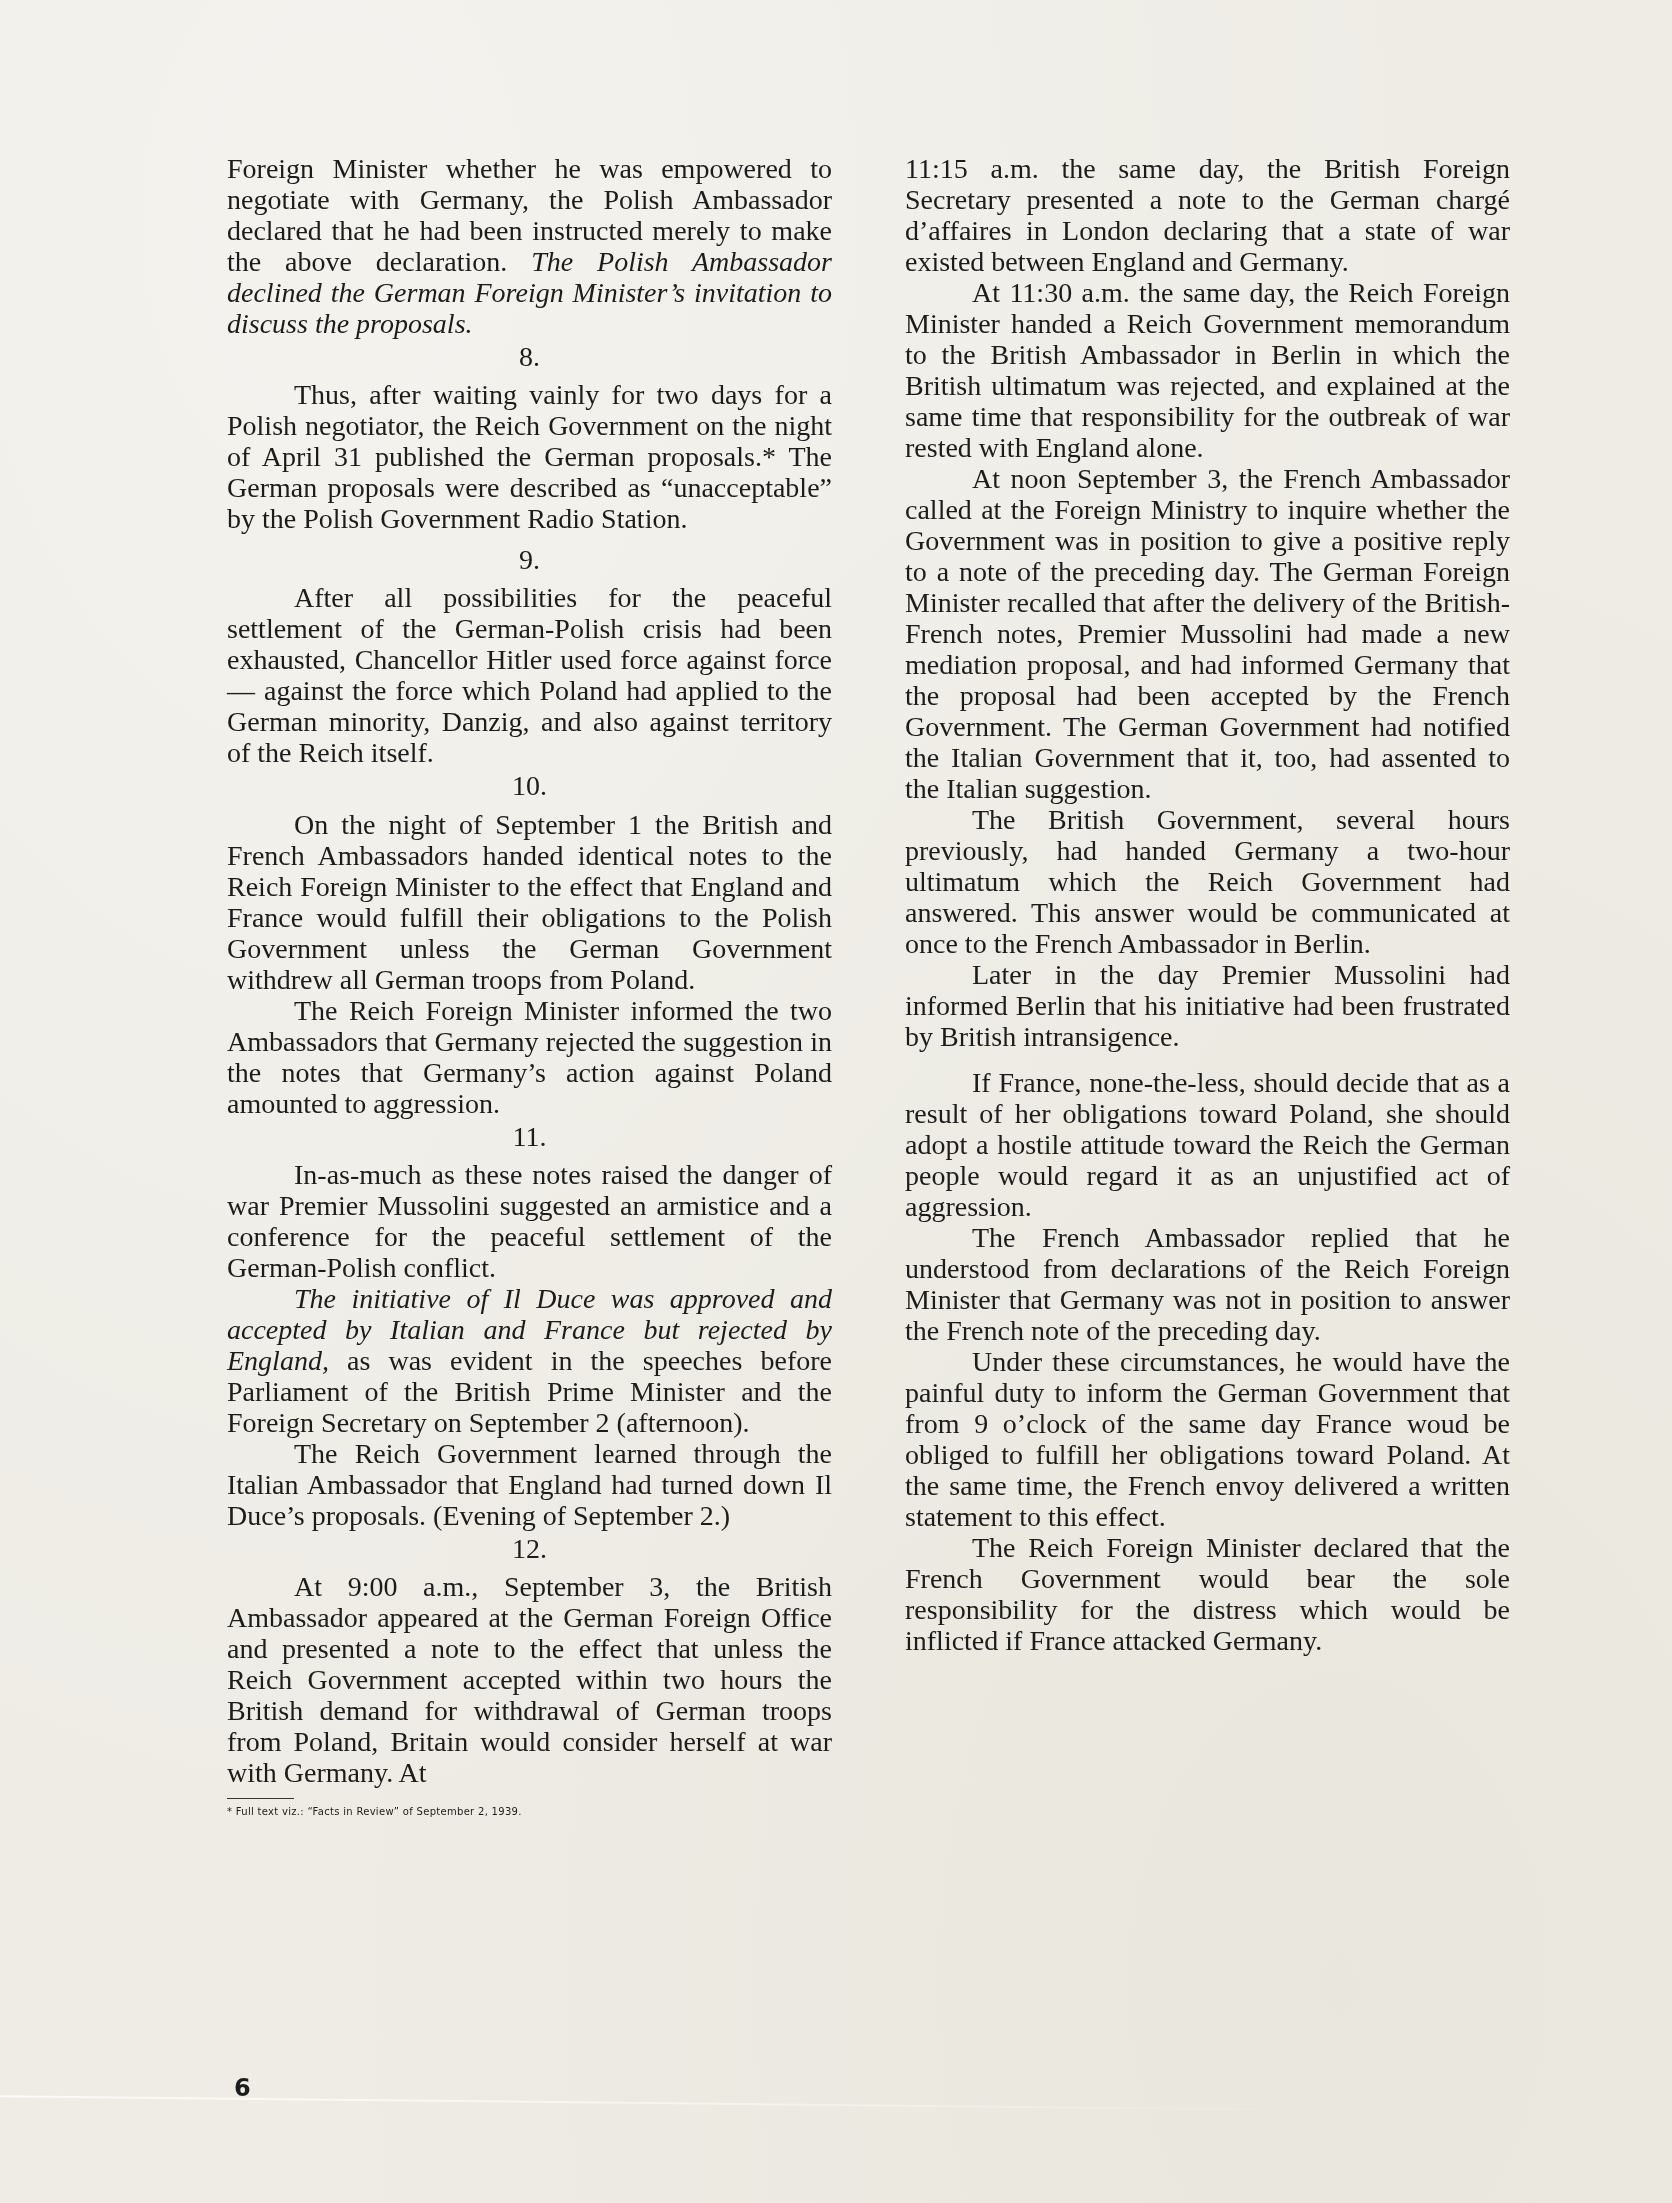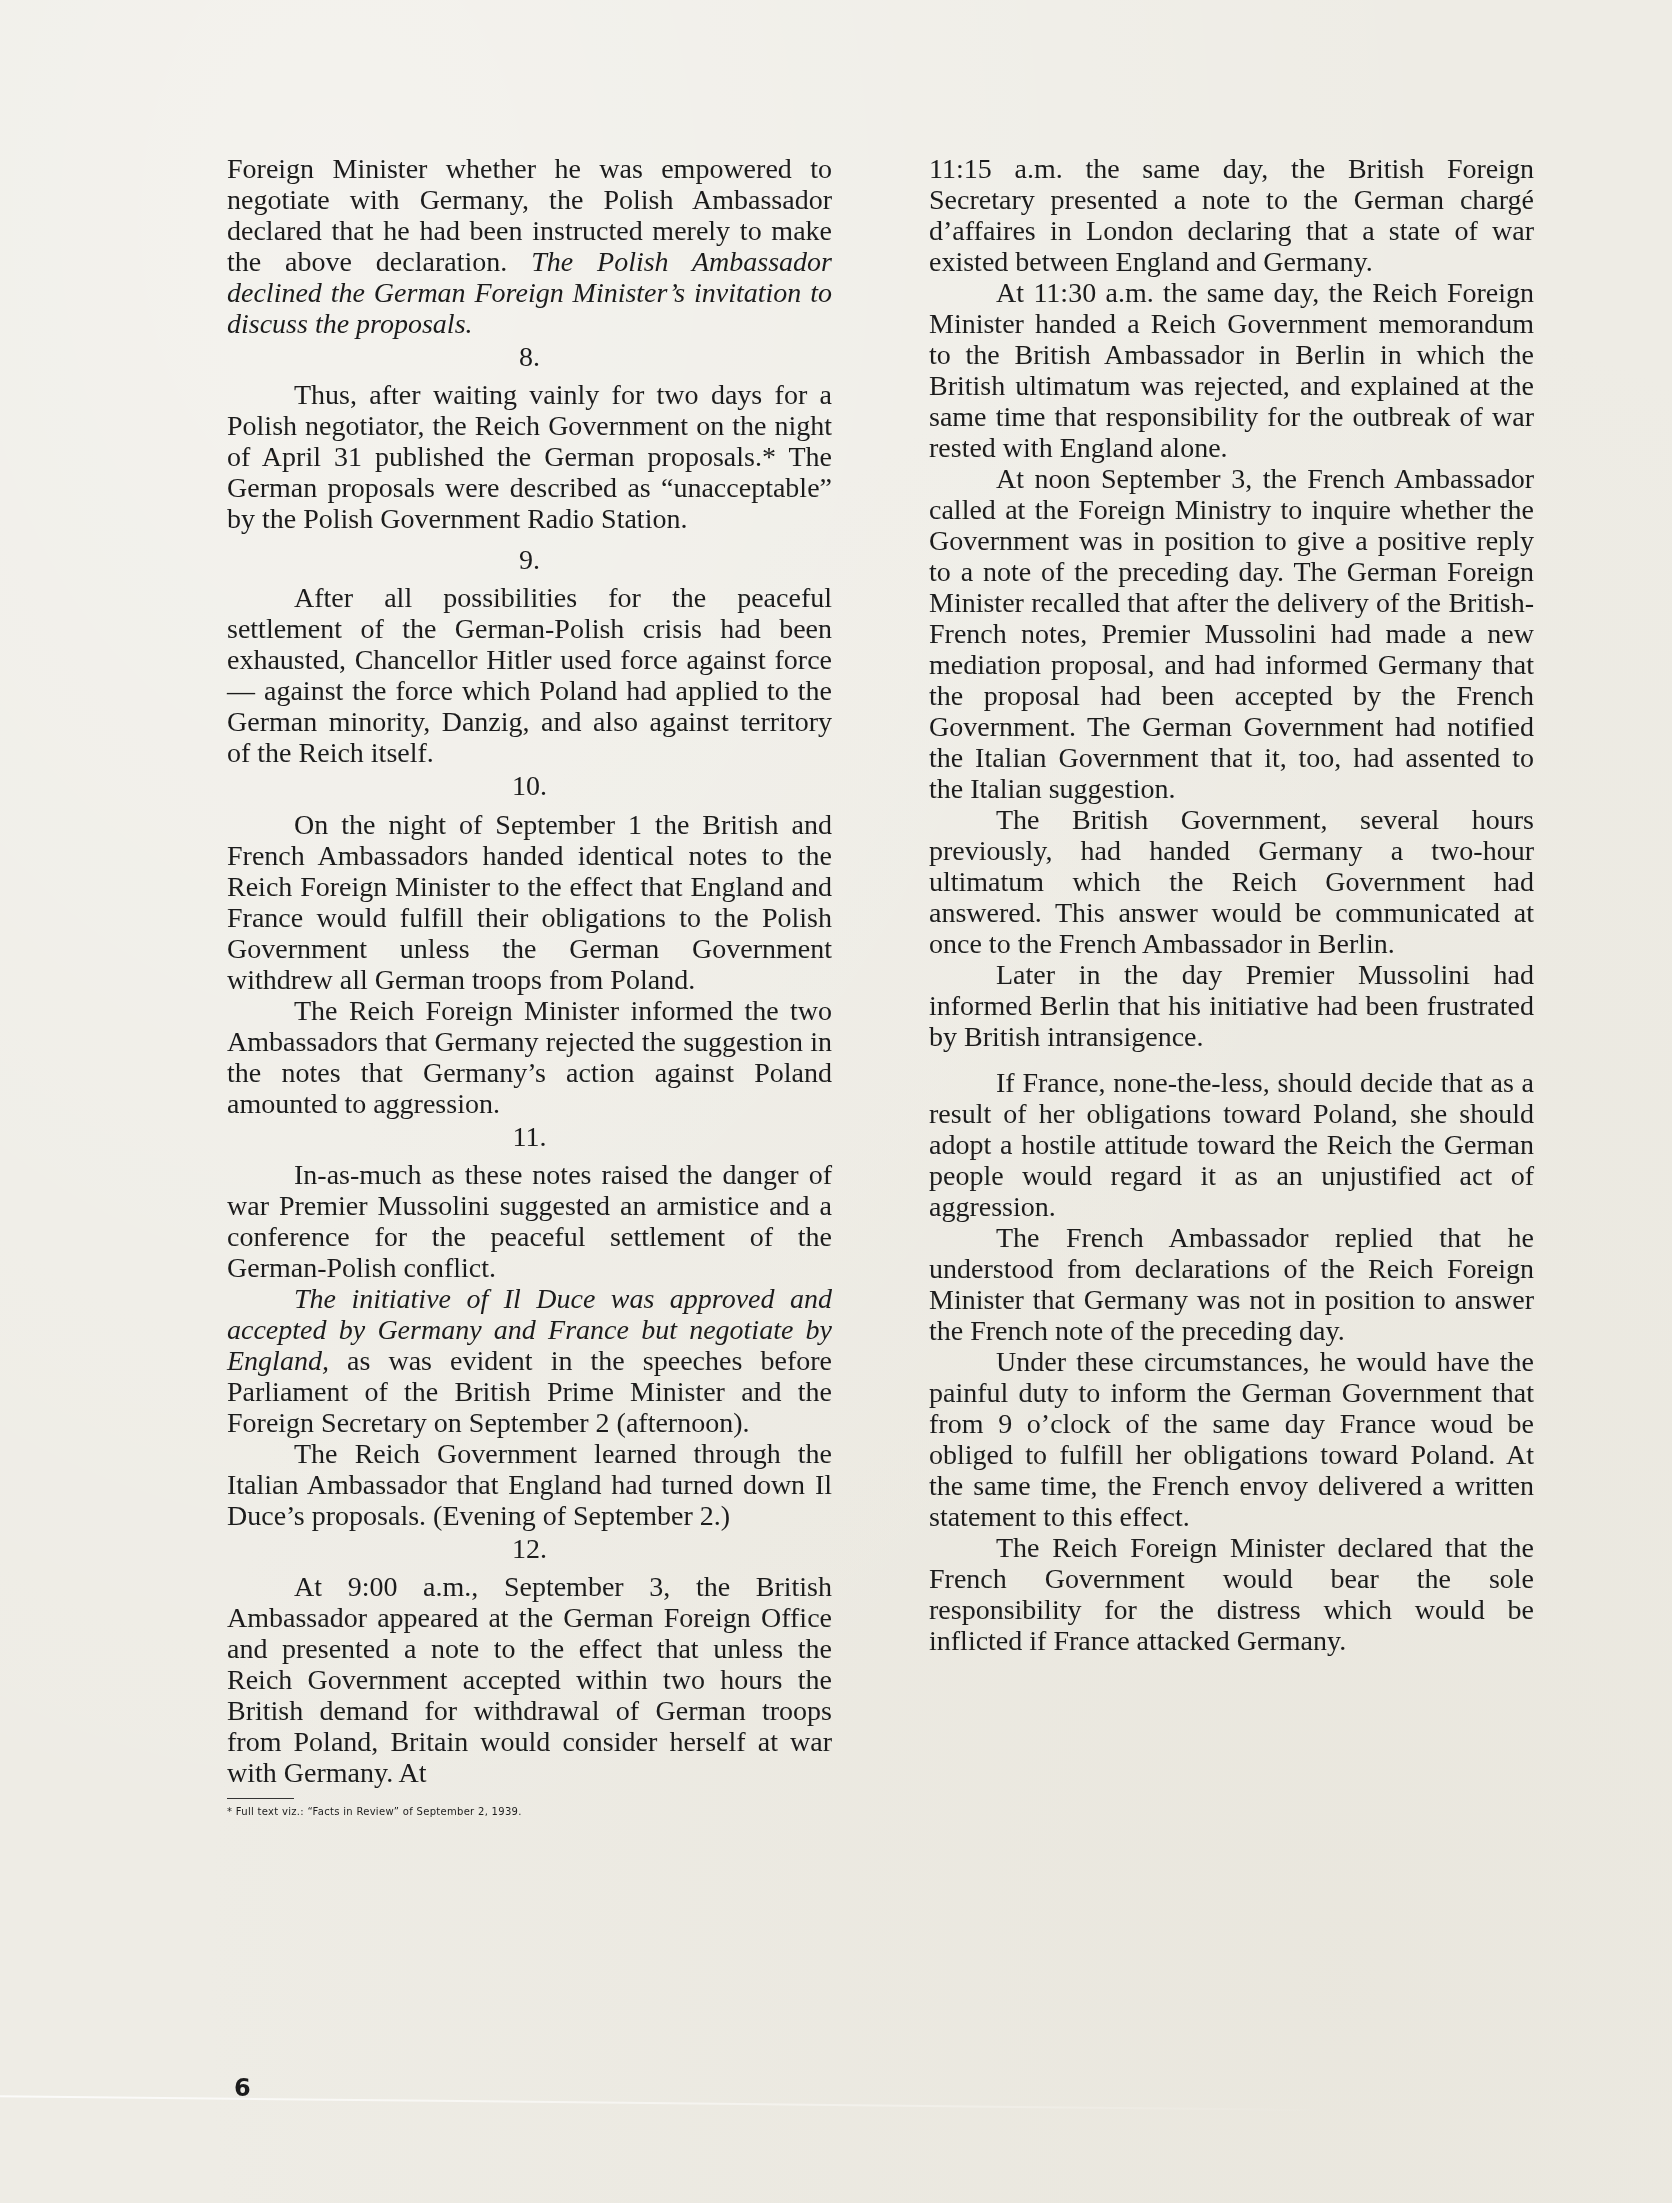--- a/index.html
+++ b/index.html
@@ -23,21 +23,21 @@
   .column {
     position: absolute;
     top: 153px;
     width: 605px;
     font-size: 28px;
     line-height: 31px;
     text-align: justify;
     hyphens: none;
   }
   .col-left { left: 227px; }
-  .col-right { left: 905px; margin-left: 24px; }
+  .col-right { left: 905px; }
   .para { margin: 0; text-indent: 67px; }
   .para.noindent { text-indent: 0; }
   .section-num {
     text-align: center;
     margin: 1.9px 0 7.5px 0;
     text-indent: 0;
   }
   .em { font-style: italic; }
   .spacer { height: 7.5px; }
   .footnote-rule {
@@ -85,21 +85,21 @@
     <div class="spacer"></div>
     <div class="section-num">9.</div>
     <p class="para">After all possibilities for the peaceful settlement of the German-Polish crisis had been exhausted, Chancellor Hitler used force against force — against the force which Poland had applied to the German minority, Danzig, and also against territory of the Reich itself.</p>
 
     <div class="section-num">10.</div>
     <p class="para">On the night of September 1 the British and French Ambassadors handed identical notes to the Reich Foreign Minister to the effect that England and France would fulfill their obligations to the Polish Government unless the German Government withdrew all German troops from Poland.</p>
     <p class="para">The Reich Foreign Minister informed the two Ambassadors that Germany rejected the suggestion in the notes that Germany’s action against Poland amounted to aggression.</p>
 
     <div class="section-num">11.</div>
     <p class="para">In-as-much as these notes raised the danger of war Premier Mussolini suggested an armistice and a conference for the peaceful settlement of the German-Polish conflict.</p>
-    <p class="para"><span class="em">The initiative of Il Duce was approved and accepted by Germany and France but negotiate by England,</span><span> as was evident in the speeches before Parliament of the British Prime Minister and the Foreign Secretary on September 2 (afternoon).</span></p>
+    <p class="para"><span class="em">The initiative of Il Duce was approved and accepted by Italian and France but rejected by England,</span><span> as was evident in the speeches before Parliament of the British Prime Minister and the Foreign Secretary on September 2 (afternoon).</span></p>
     <p class="para">The Reich Government learned through the Italian Ambassador that England had turned down Il Duce’s proposals. (Evening of September 2.)</p>
 
     <div class="section-num">12.</div>
     <p class="para">At 9:00 a.m., September 3, the British Ambassador appeared at the German Foreign Office and presented a note to the effect that unless the Reich Government accepted within two hours the British demand for withdrawal of German troops from Poland, Britain would consider herself at war with Germany. At</p>
 
     <hr class="footnote-rule">
     <p class="footnote">* Full text viz.: “Facts in Review” of September 2, 1939.</p>
   </div>
 
   <div class="column col-right">

